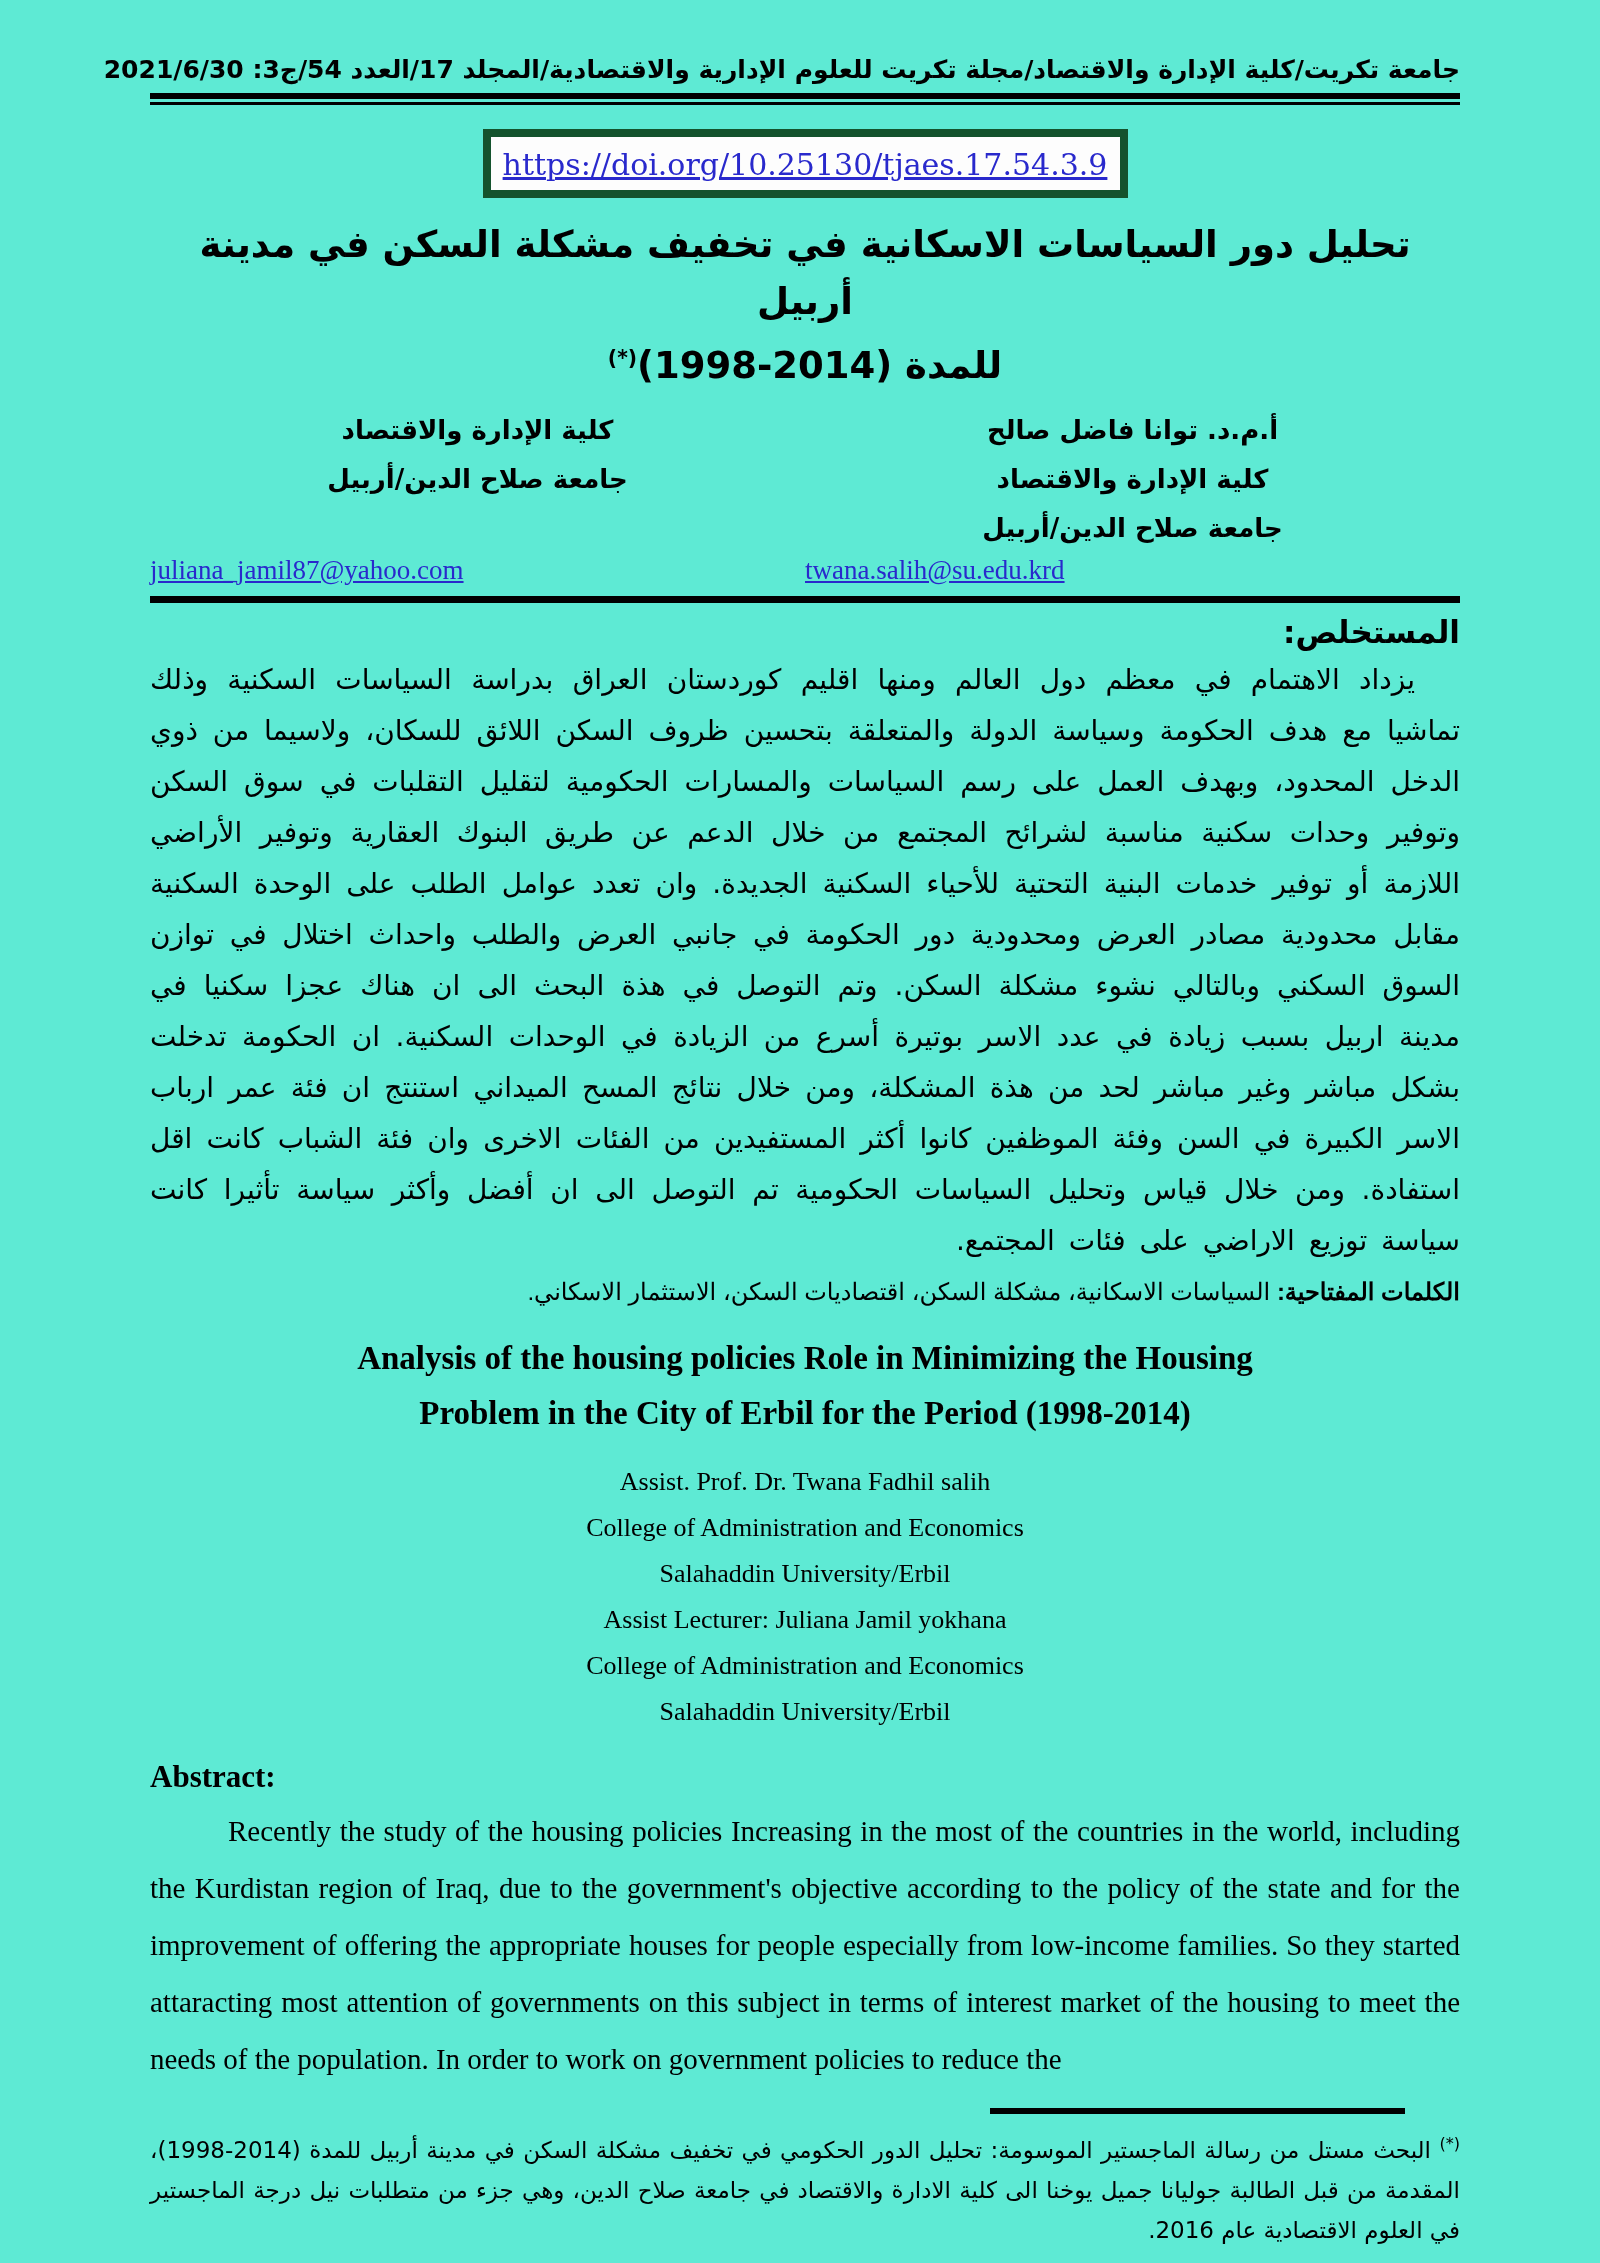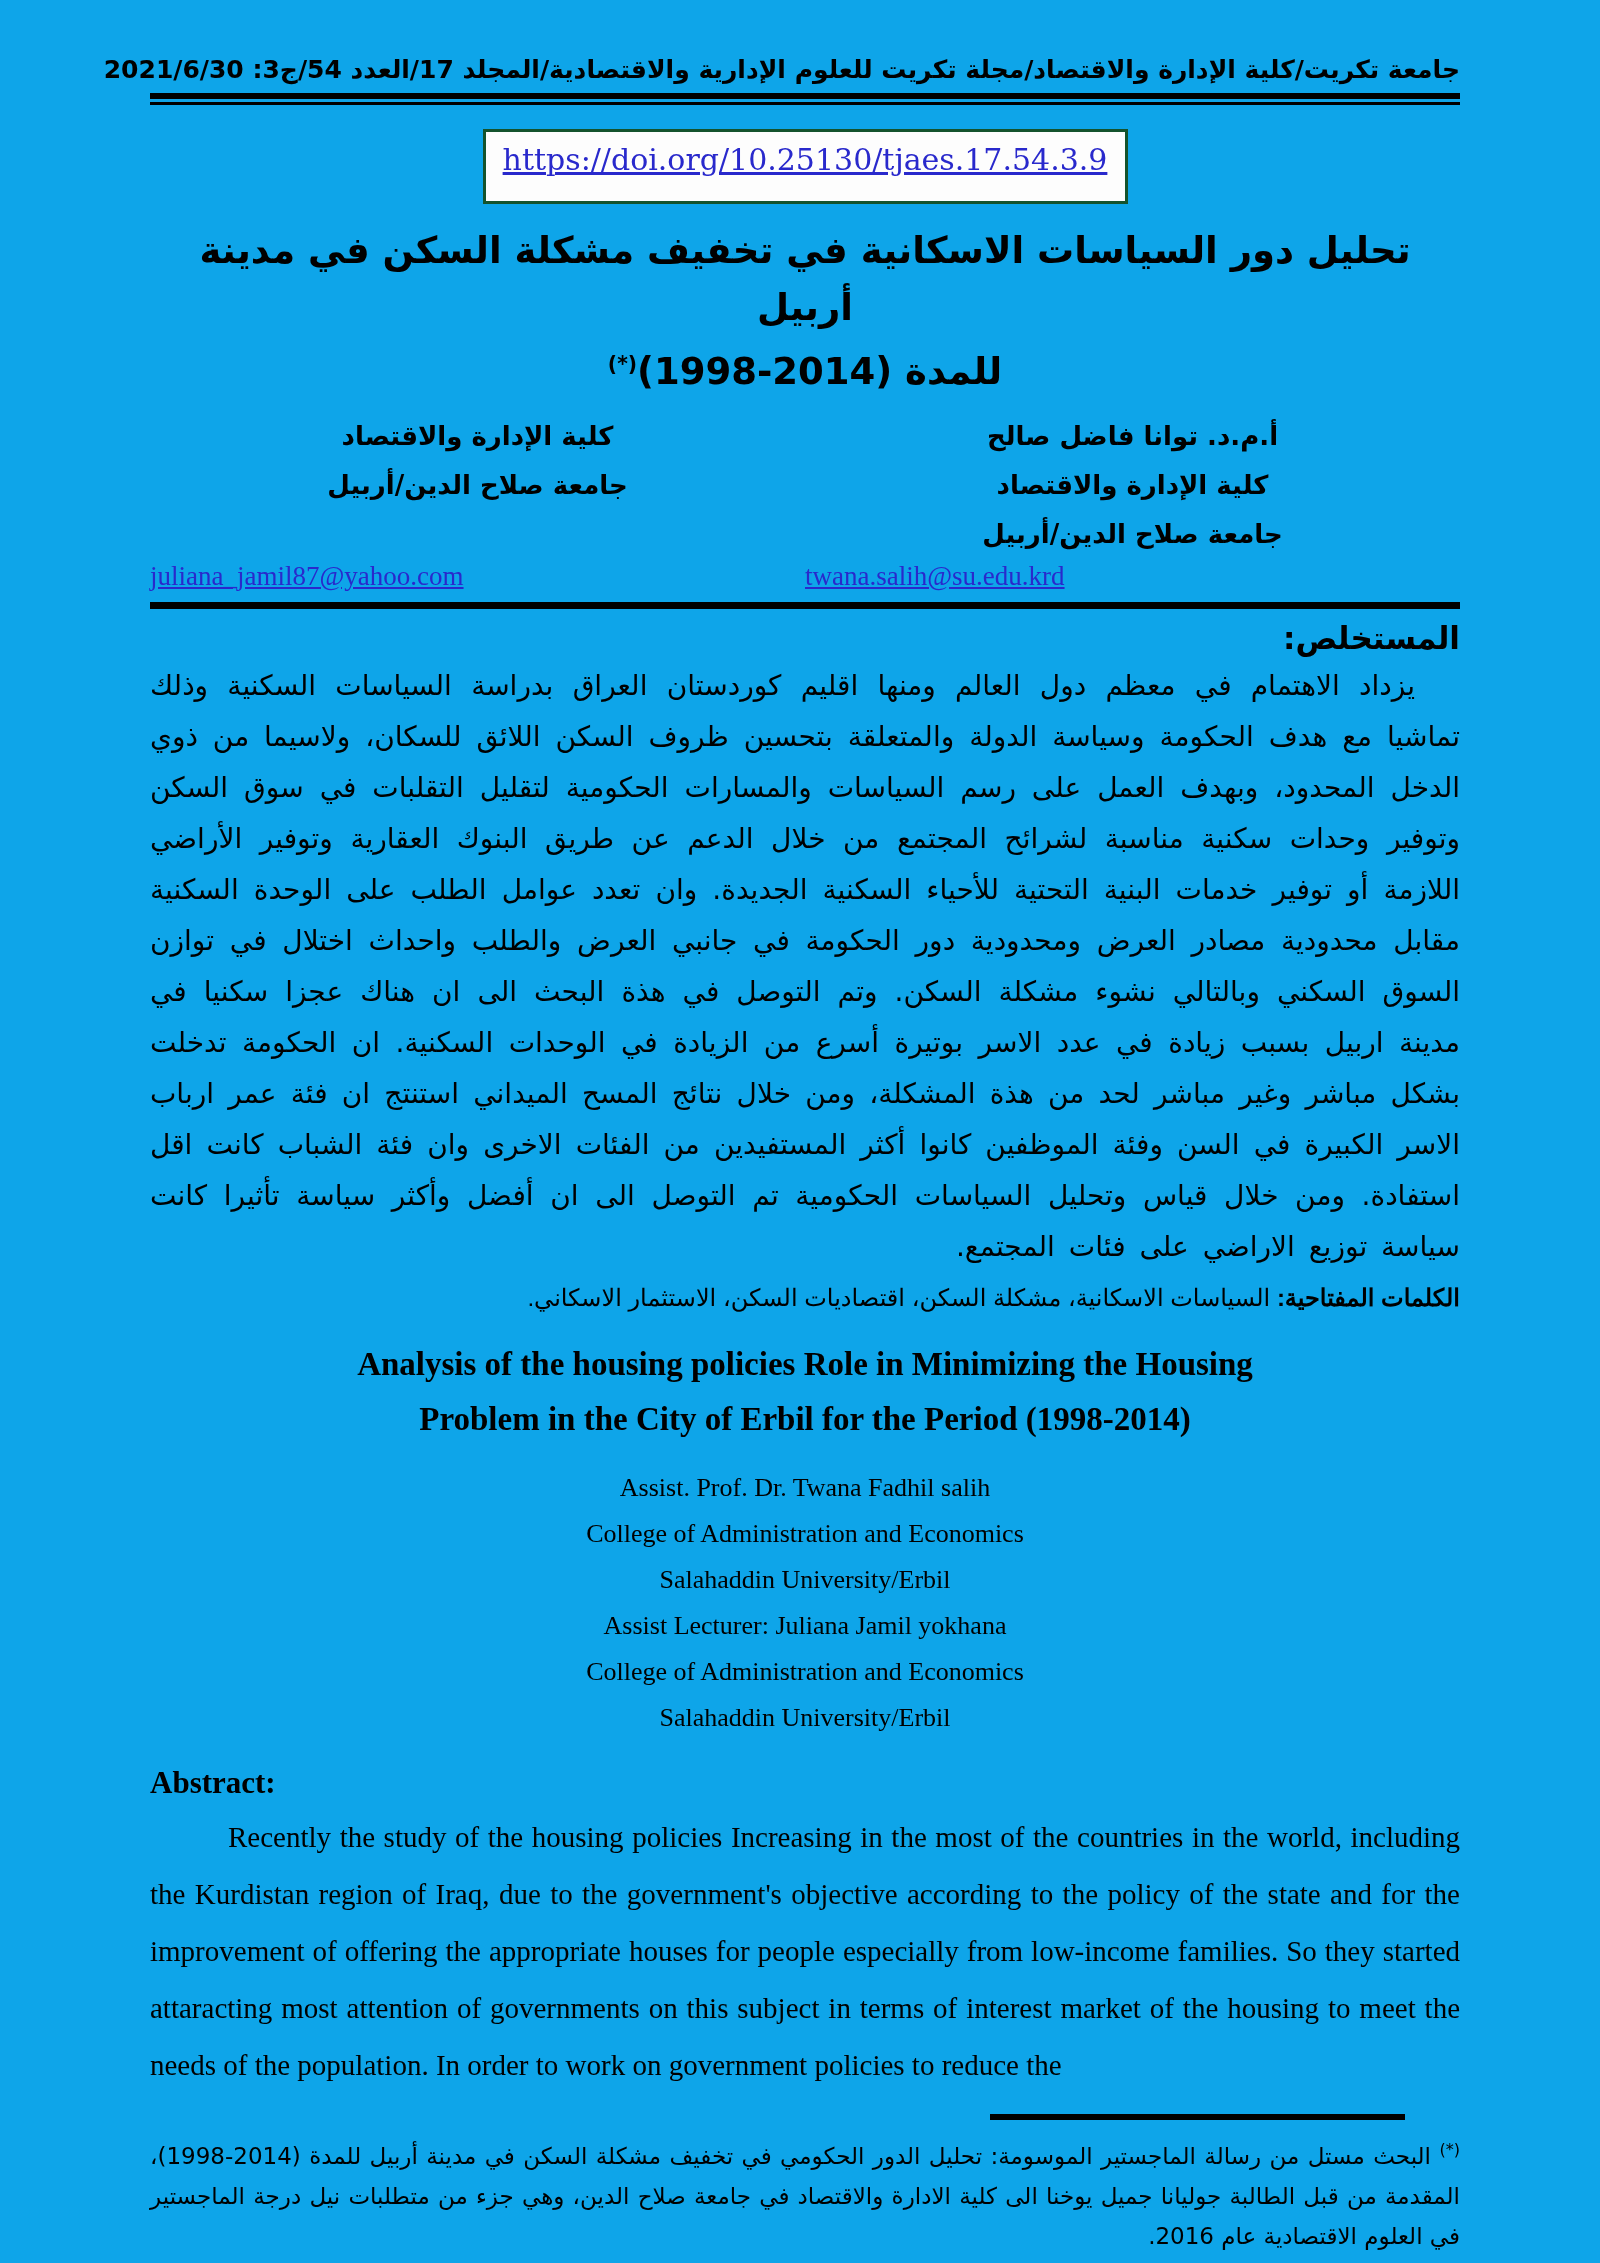--- a/index.html
+++ b/index.html
@@ -1,20 +1,20 @@
 <!DOCTYPE html>
 <html lang="ar"><head>
 <meta charset="utf-8">
 <style>
   * { margin:0; padding:0; box-sizing:border-box; }
   html,body { background:#ffffff; }
   .page {
     position:relative;
     width:1600px; height:2263px;
-    background:#0ea5e9;
+    background:#5eead4;
     color:#000;
     padding:55px 140px 0 150px;
     overflow:hidden;
   }
   
   .journal-header {
     direction:rtl;
     font-family:"DejaVu Sans", sans-serif;
     font-weight:bold;
     font-size:25px;
@@ -22,23 +22,23 @@
     white-space:nowrap;
   }
   .double-rule { margin-top:9px; }
   .double-rule .bar1 { height:6px; background:#000; }
   .double-rule .bar2 { height:3px; background:#000; margin-top:3px; }
 
   
   .doi-box {
     width:645px;
     margin:24px auto 12px;
-    border:3px solid #14532d;
-    text-align:center;
-    padding:10px 0 24px;
+    border:8px solid #14532d;
+    text-align:center;
+    padding:10px 0 8px;
     background:#fdfdfd;
   }
   .doi-link {
     font-family:"DejaVu Serif", "Liberation Serif", serif;
     font-size:30px;
     color:#2929cc;
     text-decoration:underline;
     cursor:pointer;
   }
 

